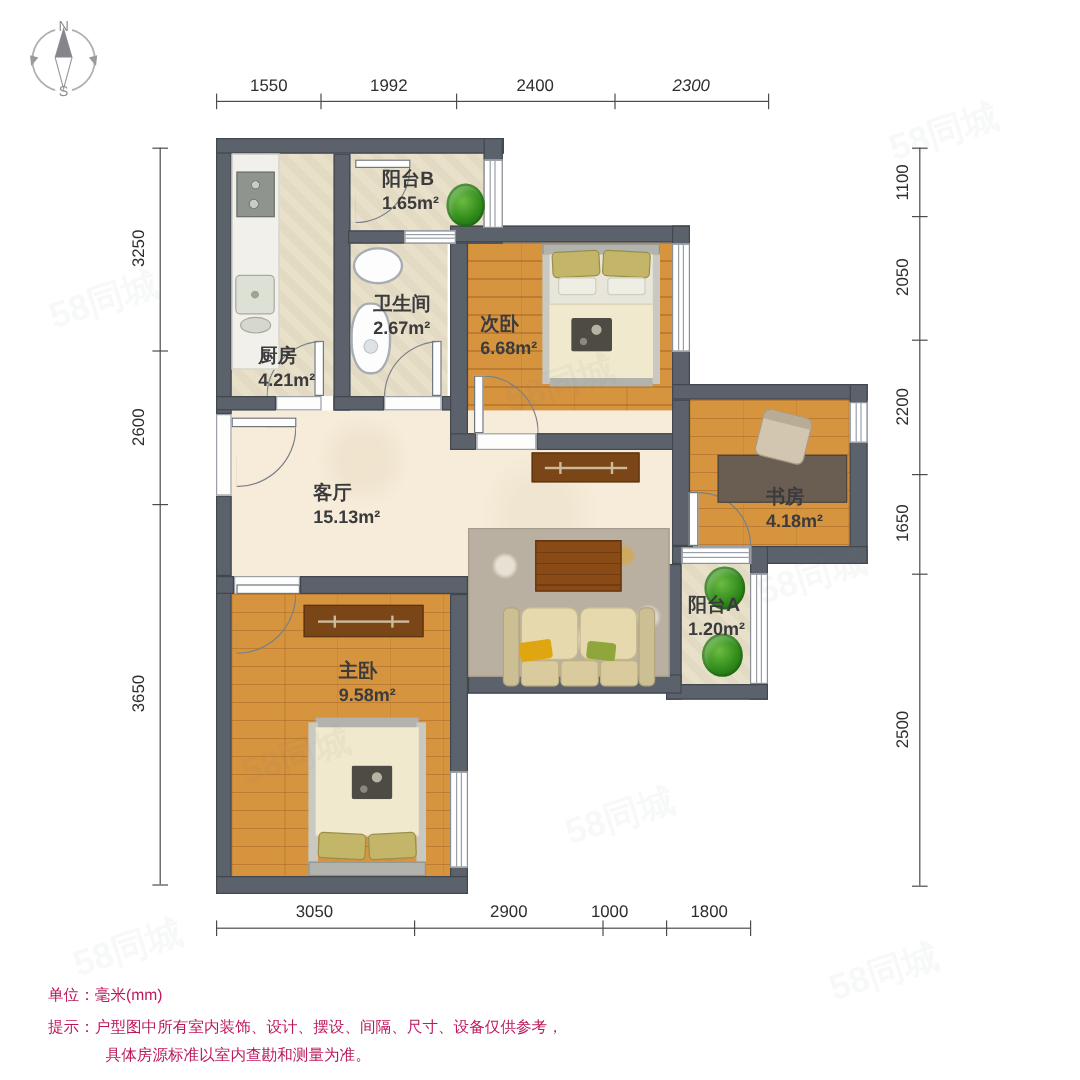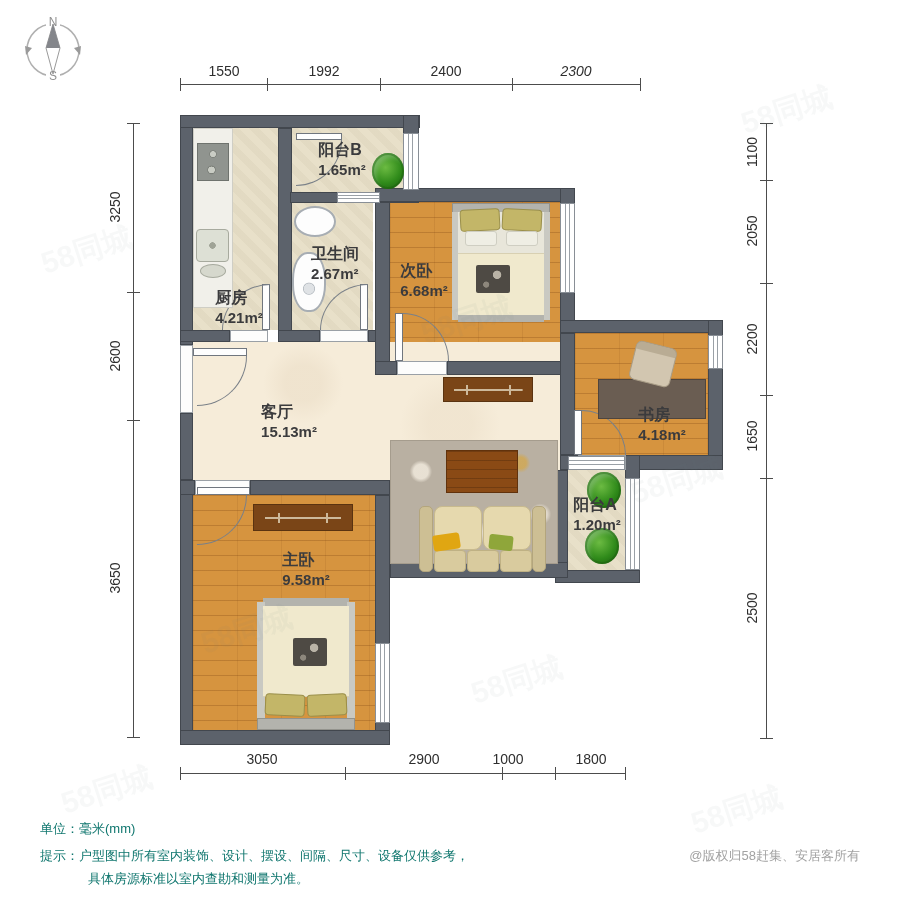--- a/index.html
+++ b/index.html
@@ -44,21 +44,21 @@
   .room-name{font-size:16px;line-height:20px;}
   .room-area{font-size:15px;line-height:19px;}
   
   .wood-cab{position:absolute;background:#7a4517;border:1px solid #5a3310;box-sizing:border-box;
      background-image:linear-gradient(#cdb99b,#cdb99b),linear-gradient(#cdb99b,#cdb99b),linear-gradient(#cdb99b,#cdb99b);
      background-size:78% 2px,2px 10px,2px 10px;background-position:center center,25% 50%,75% 50%;background-repeat:no-repeat;}
   .plant{position:absolute;border-radius:50%;
      background:radial-gradient(circle at 42% 40%,#6cbb42,#2f8a1a 55%,#1c6110 90%);
      box-shadow:inset 0 0 0 2px rgba(25,90,12,.35),inset 4px 5px 4px rgba(255,255,255,.25);}
   .fixture{position:absolute;background:#fdfdfd;border:2px solid #a7adb3;box-sizing:border-box;}
-  .footer-text{position:absolute;font-size:13px;color:#0f766e;line-height:22px;white-space:nowrap;}
+  .footer-text{position:absolute;font-size:13px;color:#be185d;line-height:22px;white-space:nowrap;}
   .wm{position:absolute;font-size:30px;font-weight:bold;color:rgba(110,122,136,.055);
       transform:rotate(-18deg);white-space:nowrap;pointer-events:none;}
 </style>
 </head>
 <body>
 
 <div id="canvas">
 
   <svg class="abs" style="left:16px;top:12px;" width="74" height="76" viewBox="0 0 74 76">
     <circle cx="37" cy="38" r="26" fill="none" stroke="#b0b0b0" stroke-width="1.5"></circle>
@@ -293,15 +293,14 @@
 
   <div class="footer-text" style="left:40px;top:818px;">
     <span>单位：</span><span>毫米(mm)</span>
   </div>
   <div class="footer-text" style="left:88px;top:868px;">
     <span>具体房源标准以室内查勘和测量为准。</span>
   </div>
   <div class="footer-text" style="left:40px;top:845px;">
     <span>提示：</span><span>户型图中所有室内装饰、设计、摆设、间隔、尺寸、设备仅供参考，</span>
   </div>
-  <div class="footer-text" style="left:560px;top:845px;width:300px;text-align:right;color:#a2a2a2;">@版权归58赶集、安居客所有</div>
 
 </div>
 
 </body></html>

